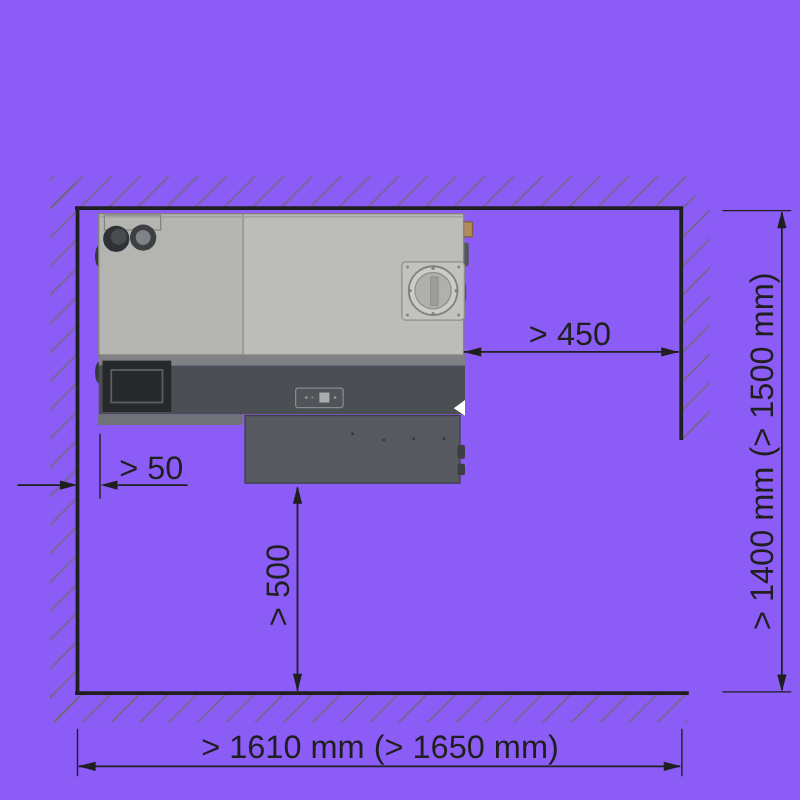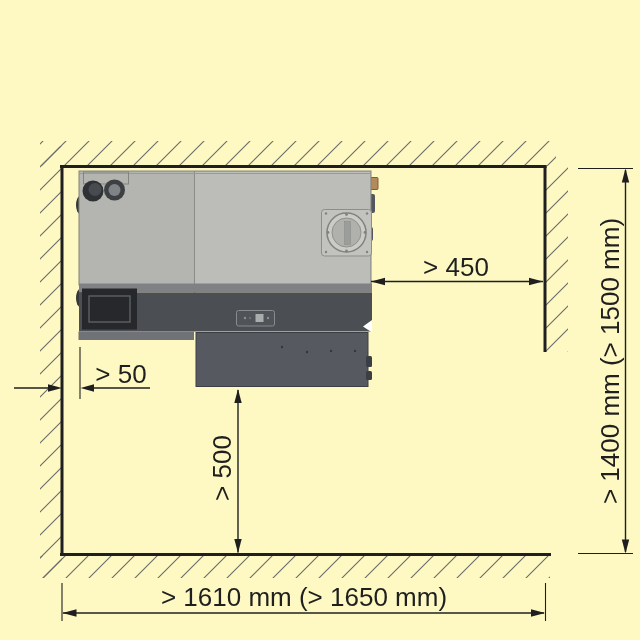--- a/index.html
+++ b/index.html
@@ -1,17 +1,17 @@
 <!DOCTYPE html>
 <html><head>
 <meta charset="utf-8">
 <style>
   html,body{margin:0;padding:0;background:#ffffff;}
   body{width:640px;height:640px;overflow:hidden;}
-  .stage{position:relative;width:640px;height:640px;background:#fef9c3;}
+  .stage{position:relative;width:640px;height:640px;background:#8b5cf6;}
   svg{display:block;width:640px;height:640px;}
   .dim line, .dim path{stroke:#1f1f1f;stroke-width:1.4;fill:none;}
   .dim .ext{stroke-width:1.1;}
   .dim polygon{fill:#1f1f1f;stroke:none;}
   .dim text{fill:#1f1f1f;stroke:none;
     font-family:"Liberation Sans","DejaVu Sans",sans-serif;
     font-size:26px;}
   .wall{fill:none;stroke-width:3;}
   .thin{stroke:#8b8b87;stroke-width:1;fill:none;}
 </style>

